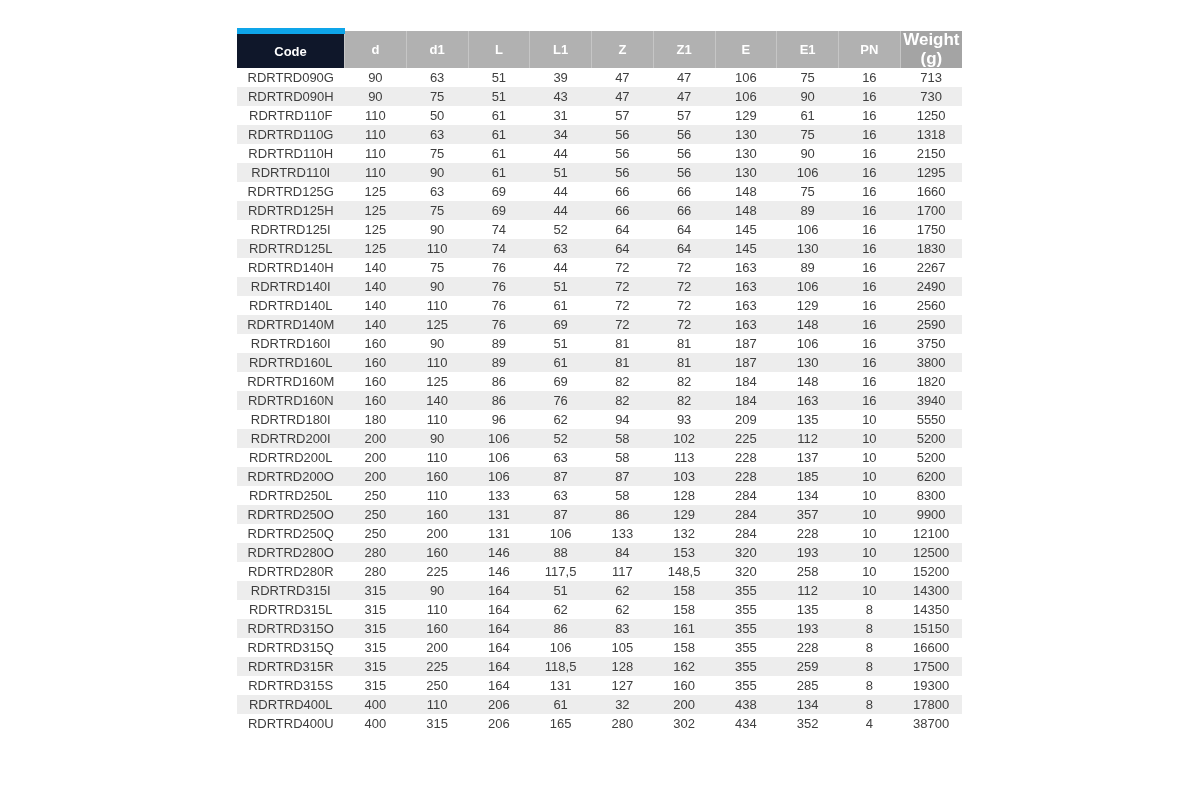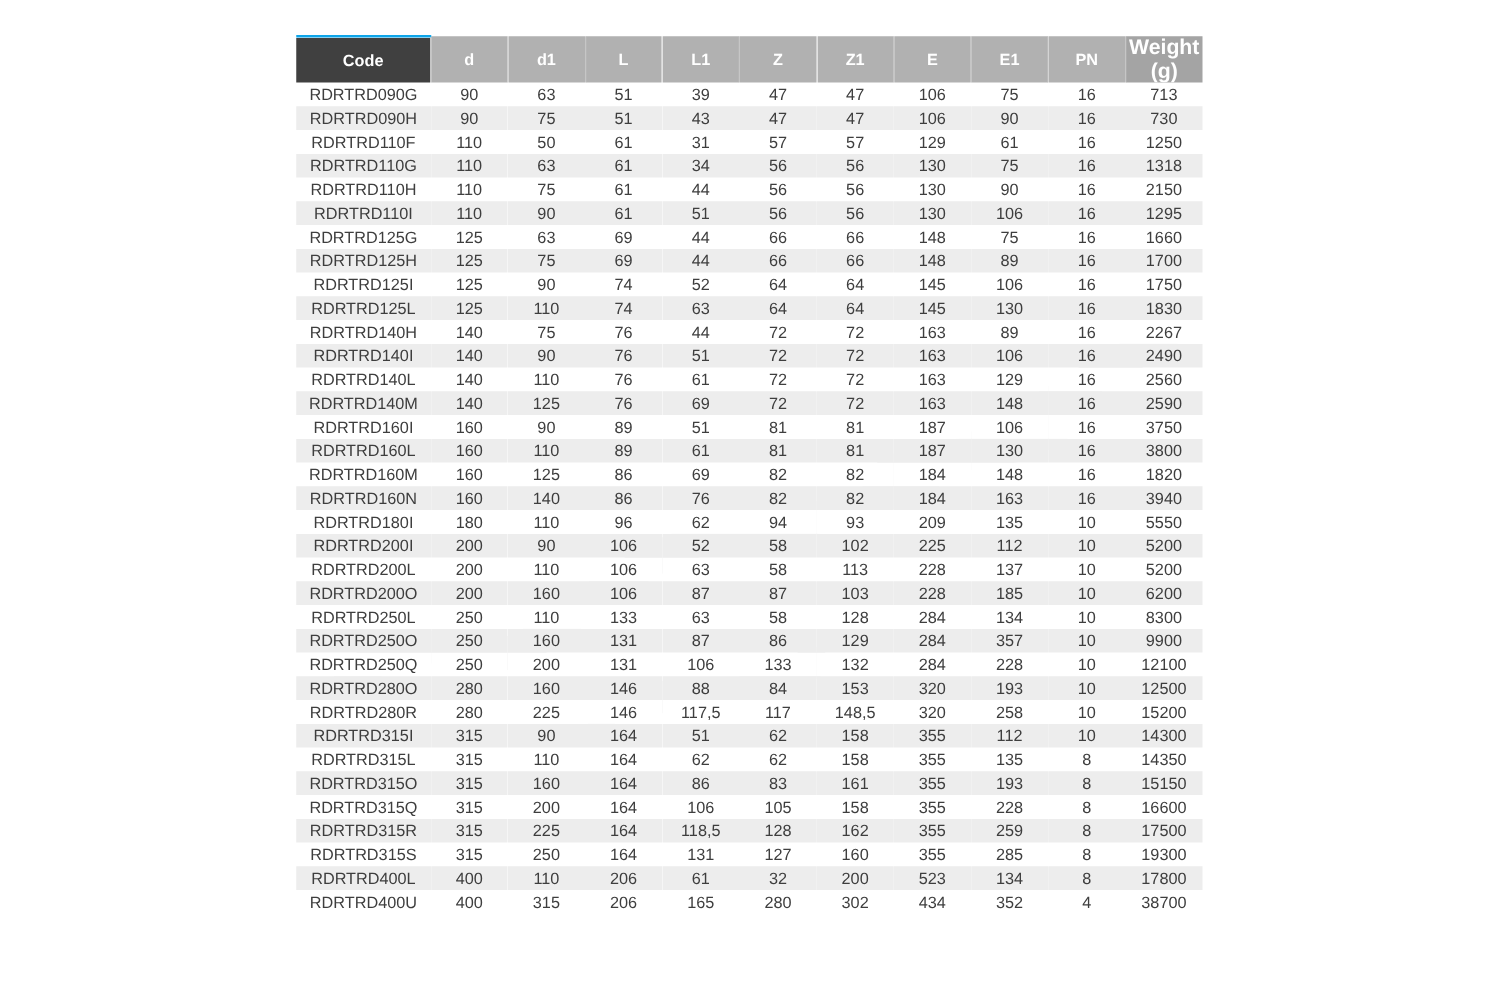--- a/index.html
+++ b/index.html
@@ -40,23 +40,23 @@
   table.dim-table thead th {
     height: 32px;
     background: #b1b1b1;
     color: #ffffff;
     font-size: 13px;
     font-weight: bold;
     border-left: 1px solid #c6c6c6;
   }
   table.dim-table thead th.code {
     width: 107px;
-    background: #404040;
+    background: #0f172a;
     border-left: none;
-    border-top: 2px solid #0ea5e9;
+    border-top: 6px solid #0ea5e9;
   }
   table.dim-table thead th.num:first-of-type { border-left: none; }
   table.dim-table thead th.weight {
     background: #a4a4a4;
     white-space: normal;
     line-height: 1.1;
     font-size: 17px;
   }
   
   table.dim-table tbody td {
@@ -540,21 +540,21 @@
             <td>19300</td>
           </tr>
           <tr>
             <td>RDRTRD400L</td>
             <td>400</td>
             <td>110</td>
             <td>206</td>
             <td>61</td>
             <td>32</td>
             <td>200</td>
-            <td>523</td>
+            <td>438</td>
             <td>134</td>
             <td>8</td>
             <td>17800</td>
           </tr>
           <tr>
             <td>RDRTRD400U</td>
             <td>400</td>
             <td>315</td>
             <td>206</td>
             <td>165</td>

